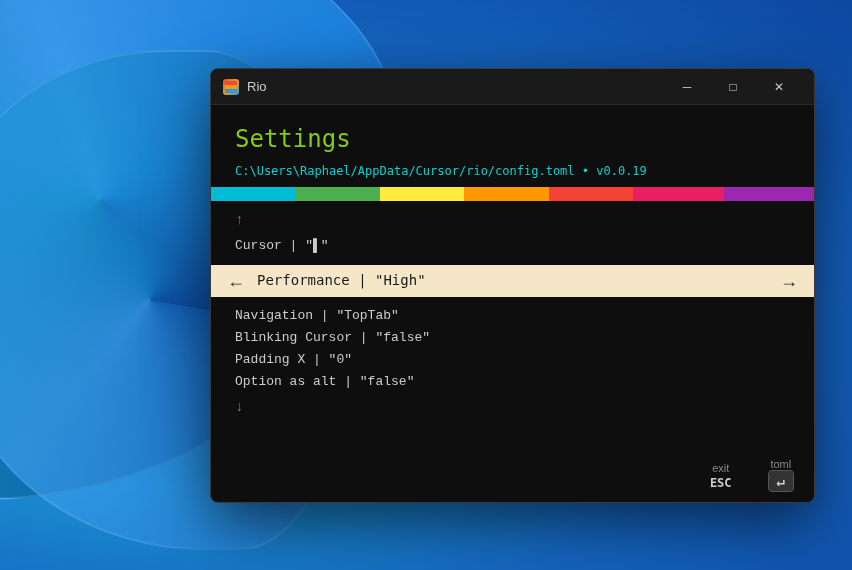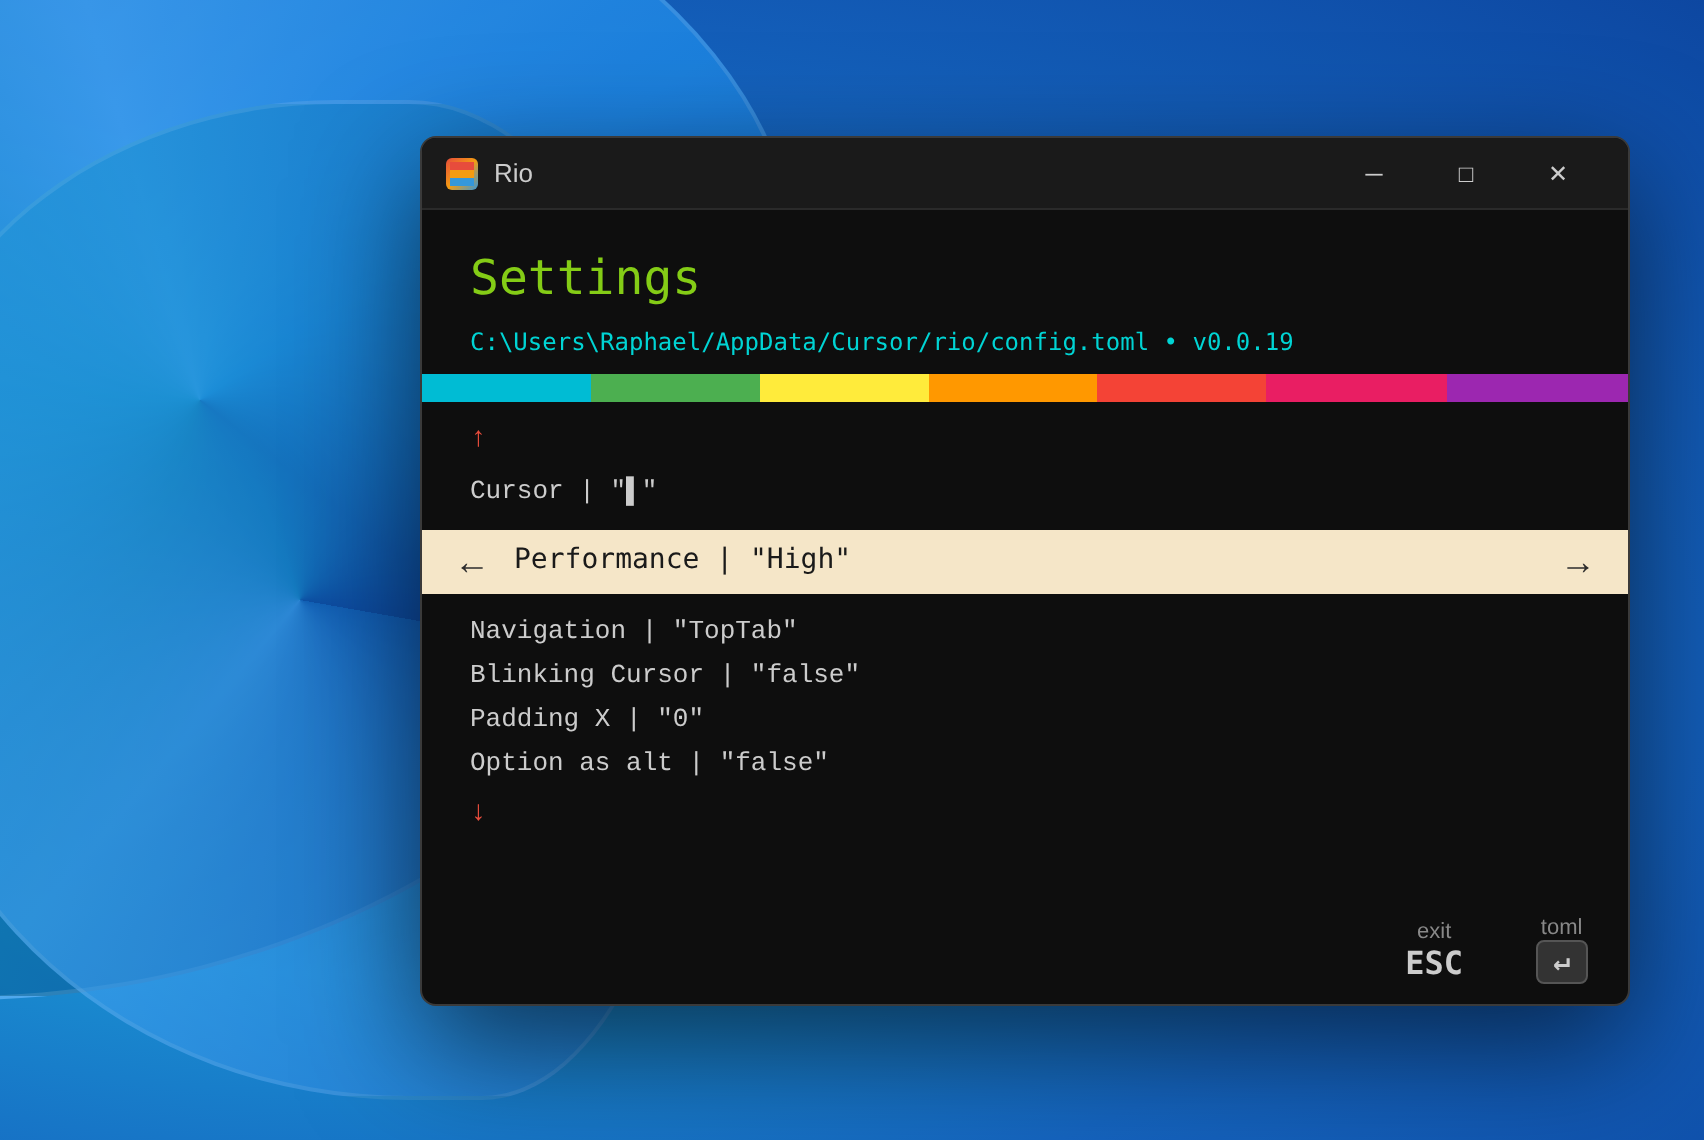--- a/index.html
+++ b/index.html
@@ -210,21 +210,21 @@
       text-align: center;
       color: #cccccc;
     }
     .footer-label {
       font-size: 11px;
       color: #888888;
       display: block;
       font-family: 'Segoe UI', sans-serif;
     }
     .footer-key {
-      font-size: 16px;
+      font-size: 12px;
       color: #cccccc;
       font-family: 'Consolas', monospace;
       font-weight: bold;
     }
     .enter-key {
       display: inline-flex;
       align-items: center;
       justify-content: center;
       background: #333;
       border: 1px solid #555;

